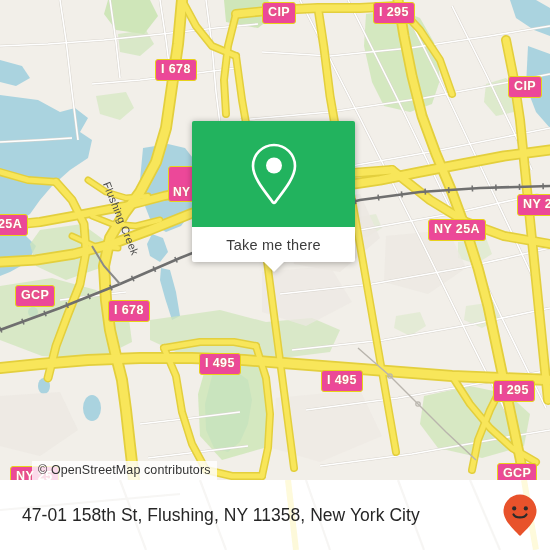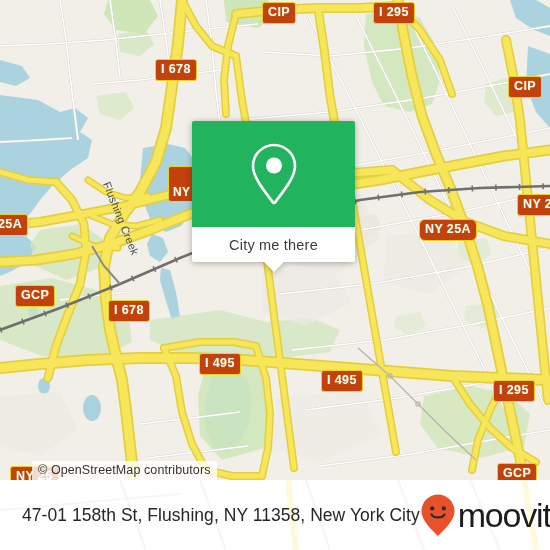--- a/index.html
+++ b/index.html
@@ -26,21 +26,21 @@
     padding:2px 6px 3px 6px;
     letter-spacing:.1px;
     white-space:nowrap;
     z-index:40;
     margin-left:32px;
   }
 
   
   .shield{
     position:absolute;z-index:25;
-    background:#c2410c;
+    background:#ec4899;
     border:1.5px solid #e8d21a;
     border-radius:3px;
     color:#ffffff;
     font-weight:bold;
     font-size:12.5px;
     line-height:1;
     padding:3px 5px 4px 5px;
     white-space:nowrap;
     text-shadow:0 0 2px rgba(190,170,20,.55);
     letter-spacing:.4px;
@@ -348,21 +348,21 @@
     <div class="shield" style="left:373px;top:2px;">
       <span>I 295</span></div>
     <div class="shield" style="left:508px;top:76px;">
       <span>CIP</span></div>
     <div class="shield" style="left:155px;top:59px;">
       <span>I 678</span></div>
     <div class="shield sm" style="left:168px;top:166px;">
       <span>NY</span></div>
     <div class="shield" style="left:517px;top:194px;">
       <span>NY 25</span></div>
-    <div class="shield" style="left:419px;top:219px;border-radius:6px;">
+    <div class="shield" style="left:428px;top:219px;">
       <span>NY 25A</span></div>
     <div class="shield" style="left:-8px;top:214px;">
       <span>25A</span></div>
     <div class="shield" style="left:15px;top:285px;">
       <span>GCP</span></div>
     <div class="shield" style="left:108px;top:300px;">
       <span>I 678</span></div>
     <div class="shield" style="left:199px;top:353px;">
       <span>I 495</span></div>
     <div class="shield" style="left:321px;top:370px;">
@@ -381,21 +381,21 @@
 
   <div id="callout">
     <div id="callout-image">
       <svg width="56" height="66" viewBox="0 0 56 66">
         <path d="M28 4 C16.4 4 7 13.4 7 25 C7 38 22 54 27 61.5 C27.5 62.2 28.5 62.2 29 61.5
                  C34 54 49 38 49 25 C49 13.4 39.6 4 28 4 Z" fill="none" stroke="#ffffff" stroke-width="2.6"></path>
         <circle cx="28" cy="24.5" r="8" fill="#ffffff"></circle>
       </svg>
     </div>
     <div id="callout-label">
-      <span>City me there</span>
+      <span>Take me there</span>
     </div>
     <div id="callout-tip"></div>
   </div>
 
   <div id="footer">
     <svg id="footer-bg" viewBox="0 0 550 70" preserveAspectRatio="none">
       <g stroke="#d8d4cd" stroke-width="2.2" fill="none">
         <path d="M306,0 L330,70"></path>
           <path d="M398,0 L424,70"></path>
         <path d="M470,0 L500,70"></path>
@@ -413,17 +413,16 @@
     </div>
     <div id="brand">
       <svg width="36" height="44" viewBox="0 0 36 44">
         <path d="M18 1.5 C8.9 1.5 1.5 8.9 1.5 18 C1.5 28.5 14 38.5 17 42.2
                  C17.5 42.8 18.5 42.8 19 42.2 C22 38.5 34.5 28.5 34.5 18
                  C34.5 8.9 27.1 1.5 18 1.5 Z" fill="#e8522b"></path>
         <circle cx="12.2" cy="15.4" r="2.1" fill="#2b2b2b"></circle>
         <circle cx="23.8" cy="15.4" r="2.1" fill="#2b2b2b"></circle>
         <path d="M11.5 21.4 C13.6 25.4 22.4 25.4 24.5 21.4" fill="none" stroke="#2b2b2b" stroke-width="2.2" stroke-linecap="round"></path>
       </svg>
-      <span id="brand-word">moovit</span>
     </div>
   </div>
 
 </div>
 
 </body></html>

